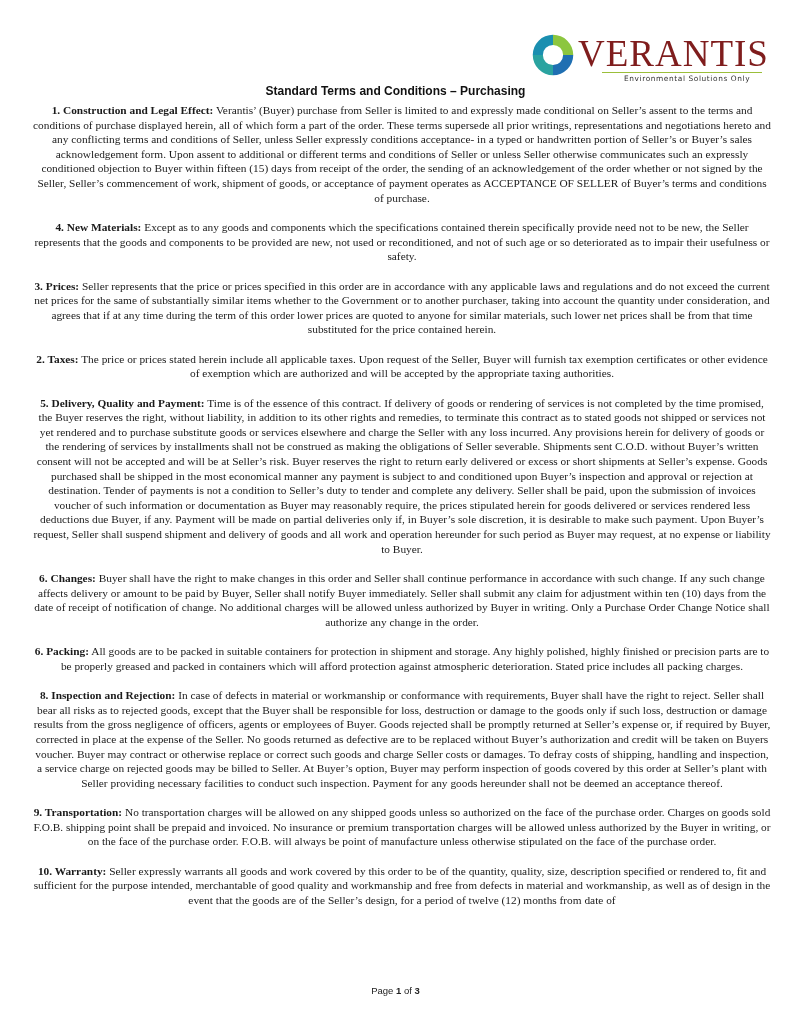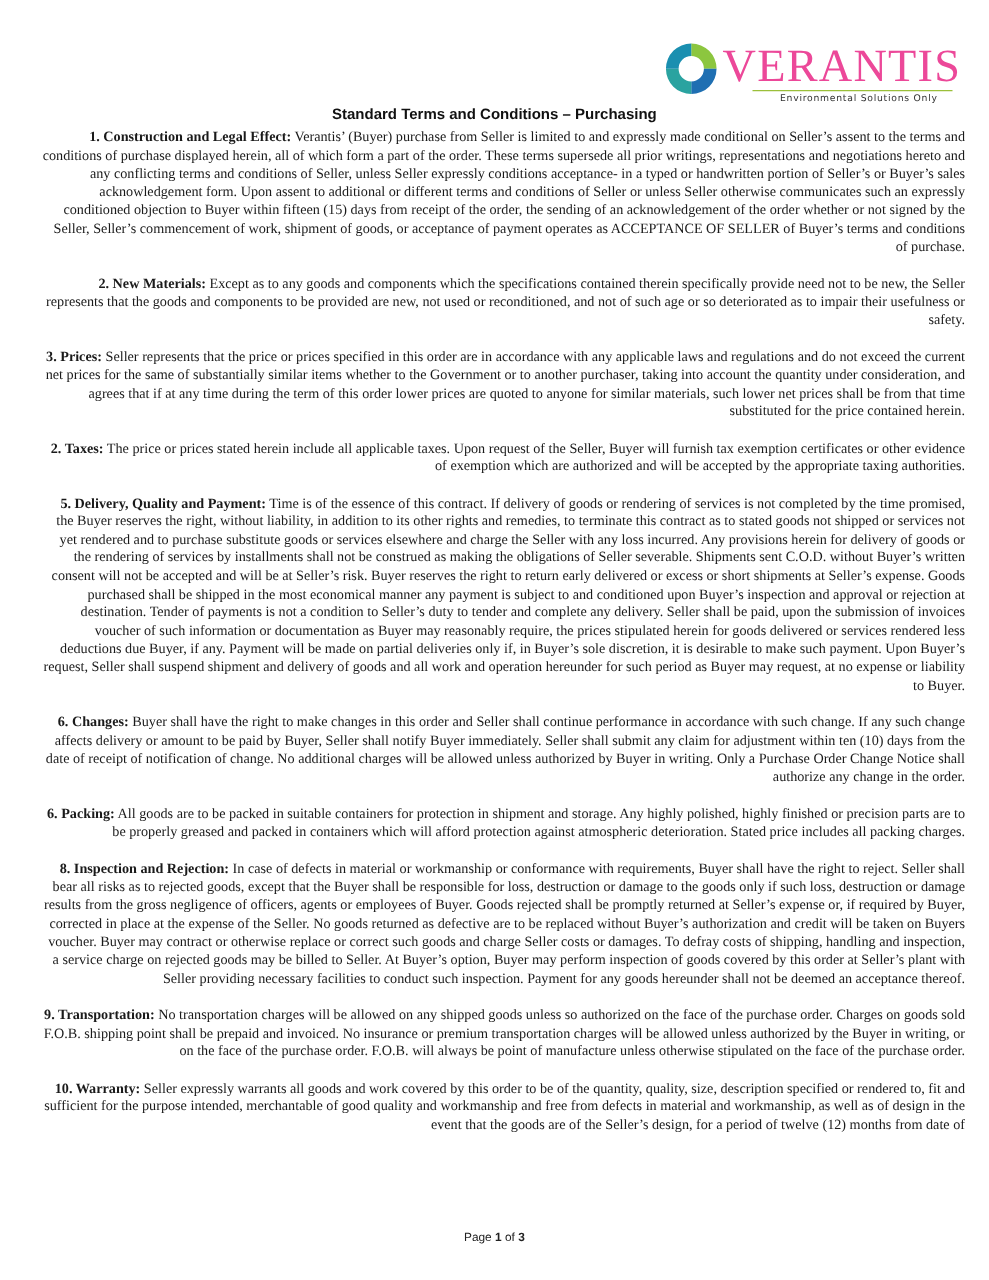--- a/index.html
+++ b/index.html
@@ -1,28 +1,28 @@
 <!DOCTYPE html>
 <html><head>
 <meta charset="utf-8">
 <style>
   html, body { margin: 0; padding: 0; background: #ffffff; }
   body { width: 791px; height: 1024px; position: relative; overflow: hidden; color: #1a1a1a; }
   .page { position: absolute; left: 0; top: 0; width: 791px; height: 1024px; background: #fff; }
 
   .logo { position: absolute; left: 530px; top: 32px; width: 240px; height: 52px; }
   .logo svg.mark { position: absolute; left: 0; top: 0; width: 46px; height: 46px; }
-  .logo .wordmark { position: absolute; left: 48px; top: 2px; font-family: "Liberation Serif", serif; font-size: 37px; letter-spacing: 1px; color: #ec4899; line-height: 40px; text-align: center; }
+  .logo .wordmark { position: absolute; left: 48px; top: 2px; font-family: "Liberation Serif", serif; font-size: 37px; letter-spacing: 1px; color: #7f1d1d; line-height: 40px; text-align: center; }
   .logo .rule { position: absolute; left: 72px; top: 40px; width: 160px; height: 1px; background: #9bbf3a; }
   .logo .tagline { position: absolute; left: 94px; top: 42px; font-family: "DejaVu Sans", sans-serif; font-size: 7.4px; letter-spacing: 0.6px; color: #333; white-space: nowrap; }
 
   .doc-title { position: absolute; left: 0; width: 791px; top: 84px; text-align: center; font-family: "Liberation Sans", sans-serif; font-weight: bold; font-size: 12px; color: #111; }
 
   .body { position: absolute; left: 32px; top: 103px; width: 740px; font-family: "Liberation Serif", serif; font-size: 11.35px; line-height: 14.6px; color: #1a1a1a; }
-  .section { margin: 0 0 14.8px 0; text-align: right; }
+  .section { margin: 0 0 14.8px 0; text-align: center; }
   .section .heading { font-weight: bold; }
 
   .footer { position: absolute; left: 0; width: 791px; top: 985px; text-align: center; font-family: "Liberation Sans", sans-serif; font-size: 9.5px; color: #222; }
   .footer b { font-weight: bold; }
 </style>
 </head>
 <body>
 
 <div class="page">
 
@@ -37,21 +37,21 @@
     </svg>
     <div class="wordmark">VERANTIS</div>
     <div class="rule"></div>
     <div class="tagline">Environmental Solutions Only</div>
   </div>
 
   <div class="doc-title">Standard Terms and Conditions – Purchasing</div>
 
   <div class="body">
     <p class="section"><span class="heading">1. Construction and Legal Effect:</span> <span>Verantis’ (Buyer) purchase from Seller is limited to and expressly made conditional on Seller’s assent to the terms and conditions of purchase displayed herein, all of which form a part of the order. These terms supersede all prior writings, representations and negotiations hereto and any conflicting terms and conditions of Seller, unless Seller expressly conditions acceptance- in a typed or handwritten portion of Seller’s or Buyer’s sales acknowledgement form. Upon assent to additional or different terms and conditions of Seller or unless Seller otherwise communicates such an expressly conditioned objection to Buyer within fifteen (15) days from receipt of the order, the sending of an acknowledgement of the order whether or not signed by the Seller, Seller’s commencement of work, shipment of goods, or acceptance of payment operates as ACCEPTANCE OF SELLER of Buyer’s terms and conditions of purchase.</span></p>
-    <p class="section"><span class="heading">2. New Materials:</span> <span>Except as to any goods and components which the specifications contained therein specifically provide need not to be new, the Seller represents that the goods and components to be provided are new, not used or reconditioned, and not of such age or so deteriorated as to impair their usefulness or safety.</span></p>
+    <p class="section"><span class="heading">4. New Materials:</span> <span>Except as to any goods and components which the specifications contained therein specifically provide need not to be new, the Seller represents that the goods and components to be provided are new, not used or reconditioned, and not of such age or so deteriorated as to impair their usefulness or safety.</span></p>
     <p class="section"><span class="heading">3. Prices:</span> <span>Seller represents that the price or prices specified in this order are in accordance with any applicable laws and regulations and do not exceed the current net prices for the same of substantially similar items whether to the Government or to another purchaser, taking into account the quantity under consideration, and agrees that if at any time during the term of this order lower prices are quoted to anyone for similar materials, such lower net prices shall be from that time substituted for the price contained herein.</span></p>
     <p class="section"><span class="heading">2. Taxes:</span> <span>The price or prices stated herein include all applicable taxes. Upon request of the Seller, Buyer will furnish tax exemption certificates or other evidence of exemption which are authorized and will be accepted by the appropriate taxing authorities.</span></p>
     <p class="section"><span class="heading">5. Delivery, Quality and Payment:</span> <span>Time is of the essence of this contract. If delivery of goods or rendering of services is not completed by the time promised, the Buyer reserves the right, without liability, in addition to its other rights and remedies, to terminate this contract as to stated goods not shipped or services not yet rendered and to purchase substitute goods or services elsewhere and charge the Seller with any loss incurred. Any provisions herein for delivery of goods or the rendering of services by installments shall not be construed as making the obligations of Seller severable. Shipments sent C.O.D. without Buyer’s written consent will not be accepted and will be at Seller’s risk. Buyer reserves the right to return early delivered or excess or short shipments at Seller’s expense. Goods purchased shall be shipped in the most economical manner any payment is subject to and conditioned upon Buyer’s inspection and approval or rejection at destination. Tender of payments is not a condition to Seller’s duty to tender and complete any delivery. Seller shall be paid, upon the submission of invoices voucher of such information or documentation as Buyer may reasonably require, the prices stipulated herein for goods delivered or services rendered less deductions due Buyer, if any. Payment will be made on partial deliveries only if, in Buyer’s sole discretion, it is desirable to make such payment. Upon Buyer’s request, Seller shall suspend shipment and delivery of goods and all work and operation hereunder for such period as Buyer may request, at no expense or liability to Buyer.</span></p>
     <p class="section"><span class="heading">6. Changes:</span> <span>Buyer shall have the right to make changes in this order and Seller shall continue performance in accordance with such change. If any such change affects delivery or amount to be paid by Buyer, Seller shall notify Buyer immediately. Seller shall submit any claim for adjustment within ten (10) days from the date of receipt of notification of change. No additional charges will be allowed unless authorized by Buyer in writing. Only a Purchase Order Change Notice shall authorize any change in the order.</span></p>
     <p class="section"><span class="heading">6. Packing:</span> <span>All goods are to be packed in suitable containers for protection in shipment and storage. Any highly polished, highly finished or precision parts are to be properly greased and packed in containers which will afford protection against atmospheric deterioration. Stated price includes all packing charges.</span></p>
     <p class="section"><span class="heading">8. Inspection and Rejection:</span> <span>In case of defects in material or workmanship or conformance with requirements, Buyer shall have the right to reject. Seller shall bear all risks as to rejected goods, except that the Buyer shall be responsible for loss, destruction or damage to the goods only if such loss, destruction or damage results from the gross negligence of officers, agents or employees of Buyer. Goods rejected shall be promptly returned at Seller’s expense or, if required by Buyer, corrected in place at the expense of the Seller. No goods returned as defective are to be replaced without Buyer’s authorization and credit will be taken on Buyers voucher. Buyer may contract or otherwise replace or correct such goods and charge Seller costs or damages. To defray costs of shipping, handling and inspection, a service charge on rejected goods may be billed to Seller. At Buyer’s option, Buyer may perform inspection of goods covered by this order at Seller’s plant with Seller providing necessary facilities to conduct such inspection. Payment for any goods hereunder shall not be deemed an acceptance thereof.</span></p>
     <p class="section"><span class="heading">9. Transportation:</span> <span>No transportation charges will be allowed on any shipped goods unless so authorized on the face of the purchase order. Charges on goods sold F.O.B. shipping point shall be prepaid and invoiced. No insurance or premium transportation charges will be allowed unless authorized by the Buyer in writing, or on the face of the purchase order. F.O.B. will always be point of manufacture unless otherwise stipulated on the face of the purchase order.</span></p>
     <p class="section"><span class="heading">10. Warranty:</span> <span>Seller expressly warrants all goods and work covered by this order to be of the quantity, quality, size, description specified or rendered to, fit and sufficient for the purpose intended, merchantable of good quality and workmanship and free from defects in material and workmanship, as well as of design in the event that the goods are of the Seller’s design, for a period of twelve (12) months from date of</span></p>
   </div>
 

